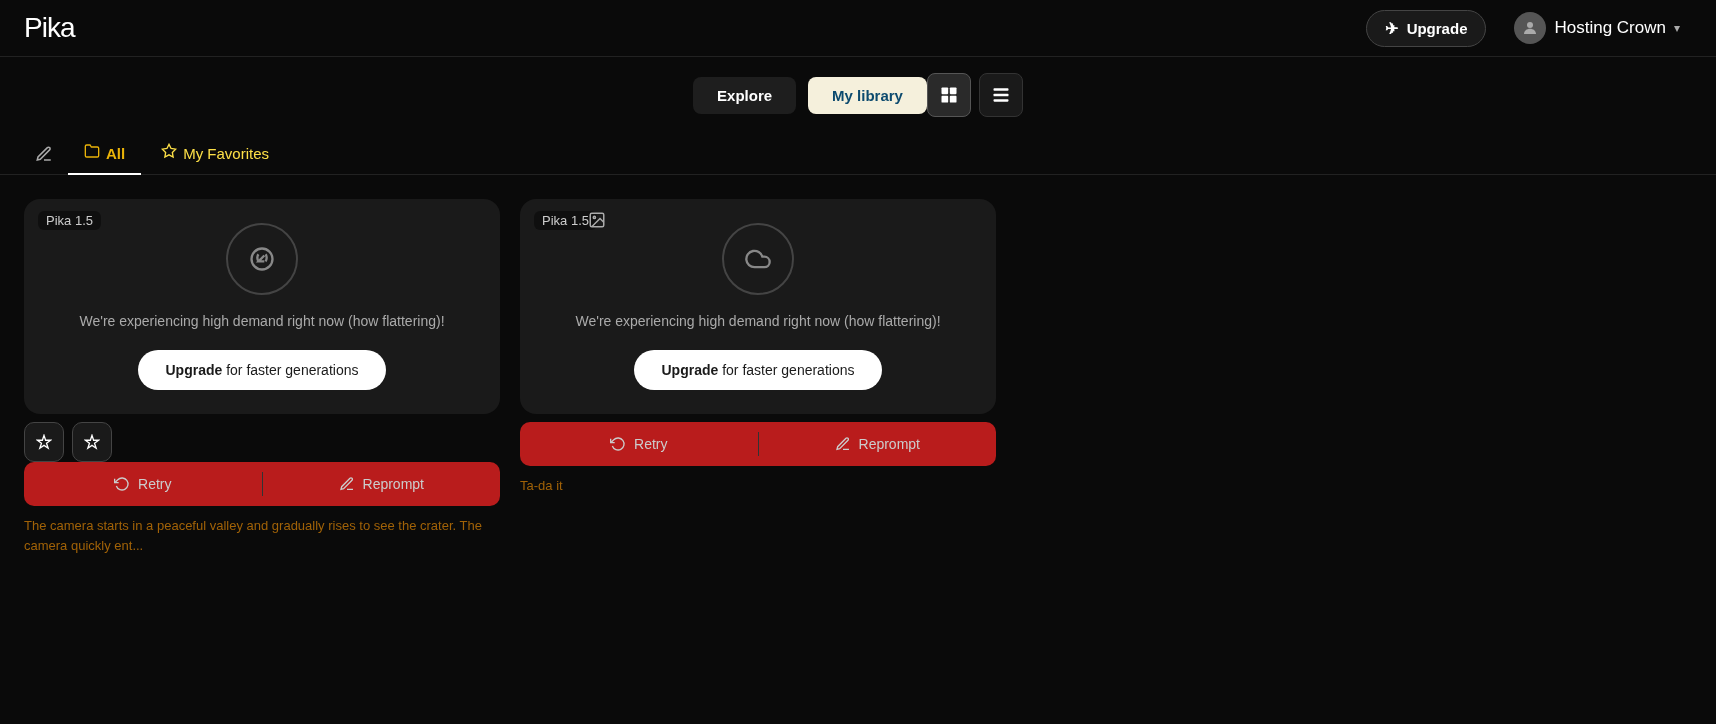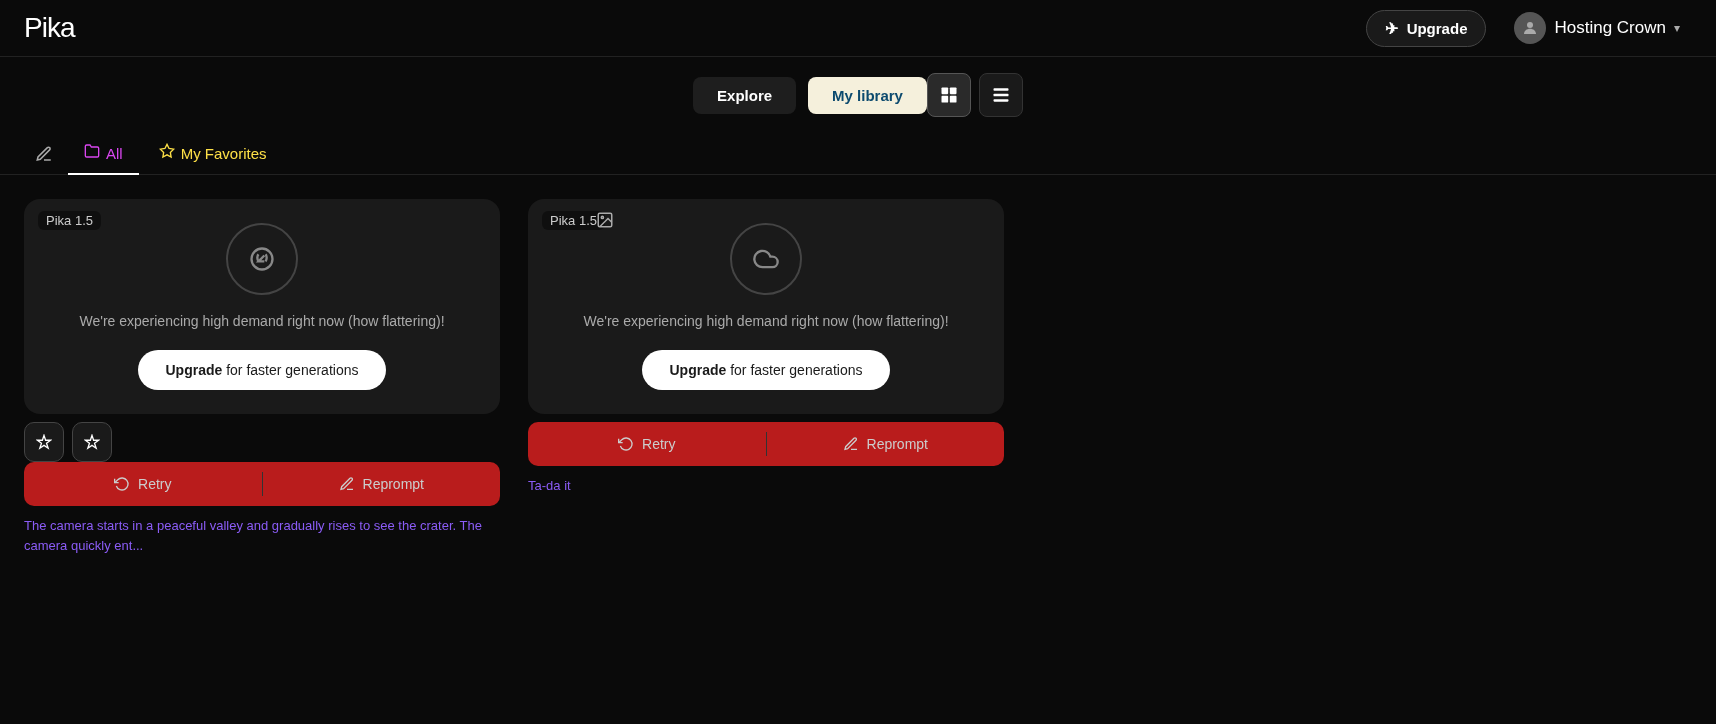--- a/index.html
+++ b/index.html
@@ -147,32 +147,33 @@
       align-items: center;
       gap: 6px;
       padding: 10px 16px;
       cursor: pointer;
       font-size: 15px;
       color: #fde047;
       border-bottom: 2px solid transparent;
       margin-bottom: -1px;
     }
     .tab-item.active {
-      color: #d946ef;
+      color: #eab308;
       border-bottom-color: #fff;
+      font-weight: bold;
     }
     .tab-item .tab-icon {
       font-size: 16px;
     }
 
     
     .main-content {
       padding: 24px 24px 0;
       display: flex;
-      gap: 28px;
+      gap: 20px;
     }
 
     
     .card {
       width: 476px;
       position: relative;
     }
     .card-inner {
       background: #1a1a1a;
       border-radius: 16px;
@@ -278,21 +279,21 @@
       border: none;
     }
     .card-action-divider {
       width: 1px;
       height: 24px;
       background: #333;
     }
     .card-caption {
       margin-top: 10px;
       font-size: 13px;
-      color: #8b5cf6;
+      color: #a16207;
       line-height: 1.5;
       max-width: 476px;
     }
   </style>
 </head>
 <body>
 
 <div class="header">
   <span class="logo">Pika</span>
   <div class="header-right">

